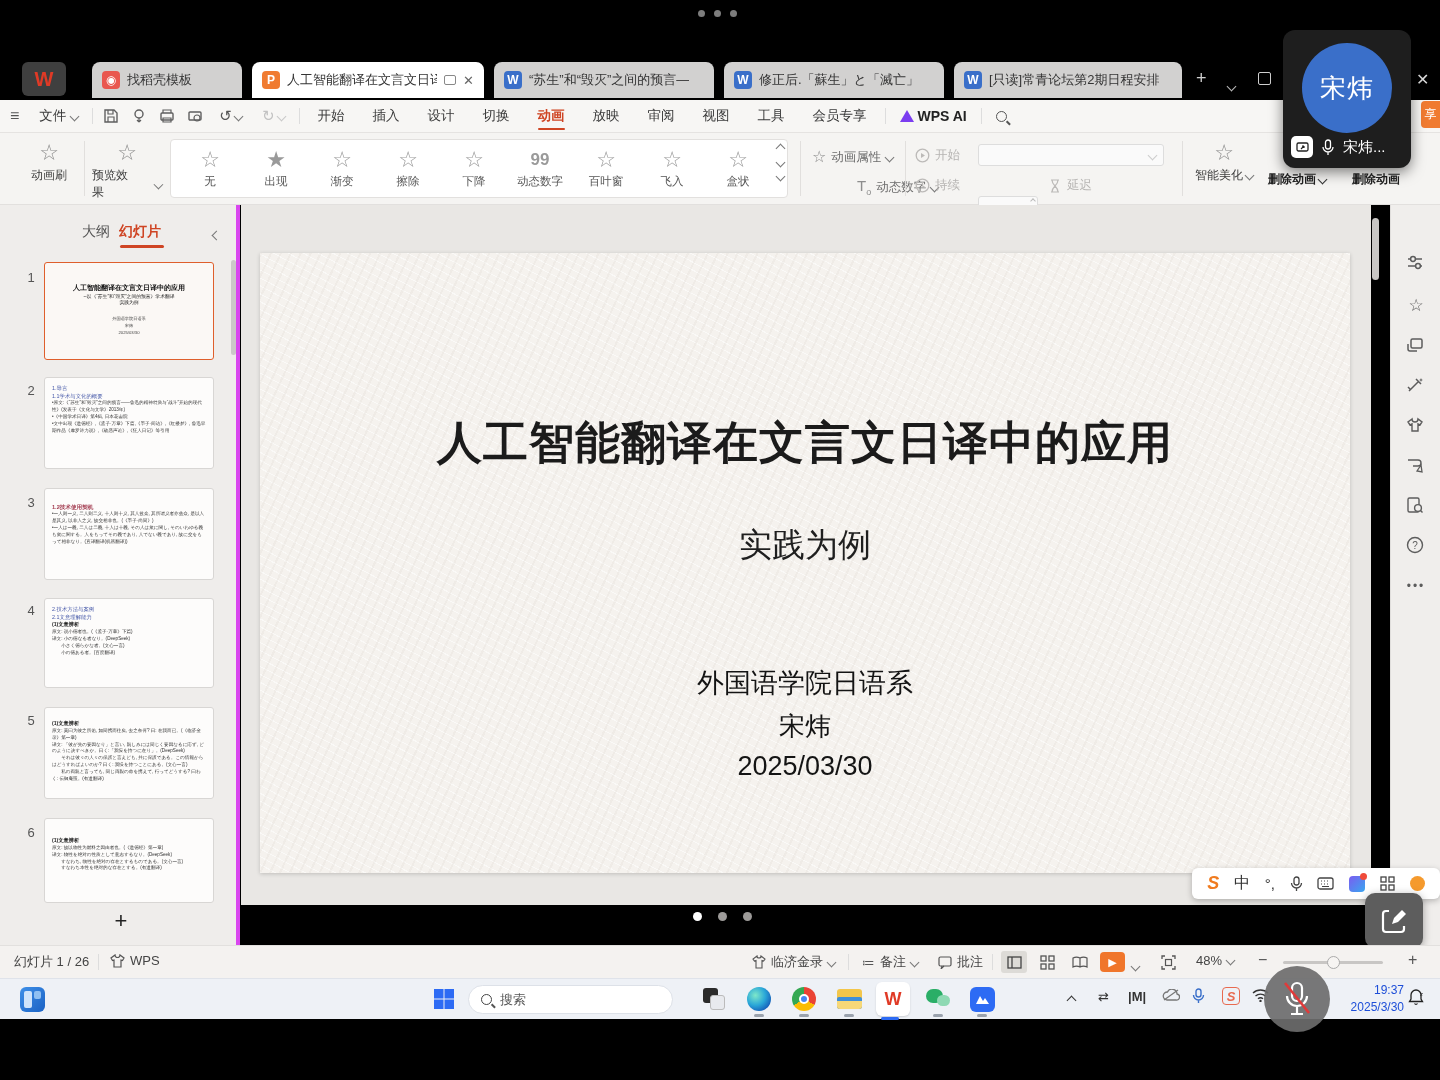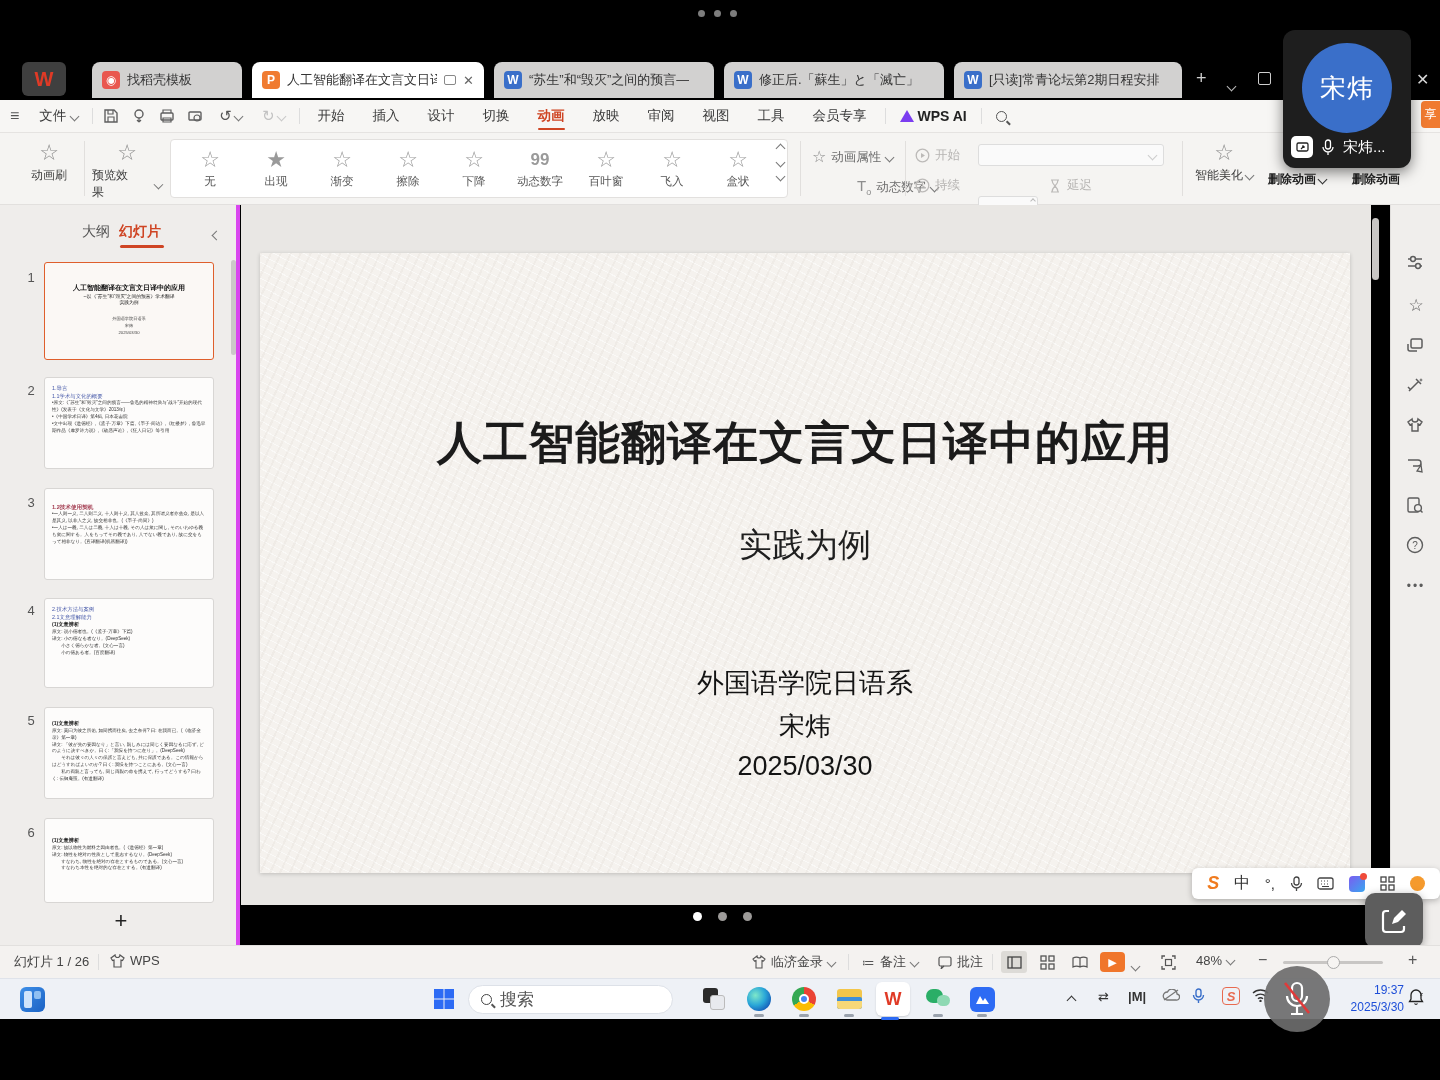--- a/index.html
+++ b/index.html
@@ -111,21 +111,21 @@
   .sb-viewic{width:26px;height:22px;border-radius:3px;display:flex;align-items:center;justify-content:center;color:#555;}
   .sb-viewic.on{background:#dddbd7;}
   .play-btn{width:25px;height:20px;background:#f0762b;border-radius:4px;color:#fff;font-size:11px;display:flex;align-items:center;justify-content:center;}
   .zoom-track{width:100px;height:3px;background:#c8c6c4;border-radius:2px;position:relative;}
   .zoom-thumb{position:absolute;left:44px;top:-5px;width:13px;height:13px;border-radius:50%;background:#f6f4f2;border:1px solid #aaa;}
   
   .taskbar{left:0;top:978px;width:1440px;height:41px;background:#eef1f6;border-top:1px solid #dfe3ea;}
   .tk-ic{top:6px;width:28px;height:28px;display:flex;align-items:center;justify-content:center;}
   .dash{position:absolute;bottom:-4px;left:9px;width:10px;height:3px;border-radius:2px;background:#9aa2ad;}
   .dash.blue{background:#2d6bf4;left:5px;width:18px;}
-  .search-pill{left:468px;top:6px;width:205px;height:29px;background:#fff;border:1px solid #dde1e8;border-radius:15px;display:flex;align-items:center;gap:8px;padding:0 12px;color:#555;font-size:17px;}
+  .search-pill{left:468px;top:6px;width:205px;height:29px;background:#fff;border:1px solid #dde1e8;border-radius:15px;display:flex;align-items:center;gap:8px;padding:0 12px;color:#555;font-size:13px;}
   .wps-task{background:#fff;border-radius:6px;box-shadow:0 1px 2px rgba(0,0,0,.15);}
   .tray{font-size:13px;color:#333;}
   .clock{left:1338px;top:3px;width:66px;text-align:right;font-size:12px;color:#1d4ed8;line-height:1.45;}
   .mute-circle{left:1264px;top:966px;width:66px;height:66px;border-radius:50%;background:rgba(108,108,108,.92);display:flex;align-items:center;justify-content:center;}
   
   .flex{display:flex;align-items:center;}
 </style>
 </head>
 <body>
 

